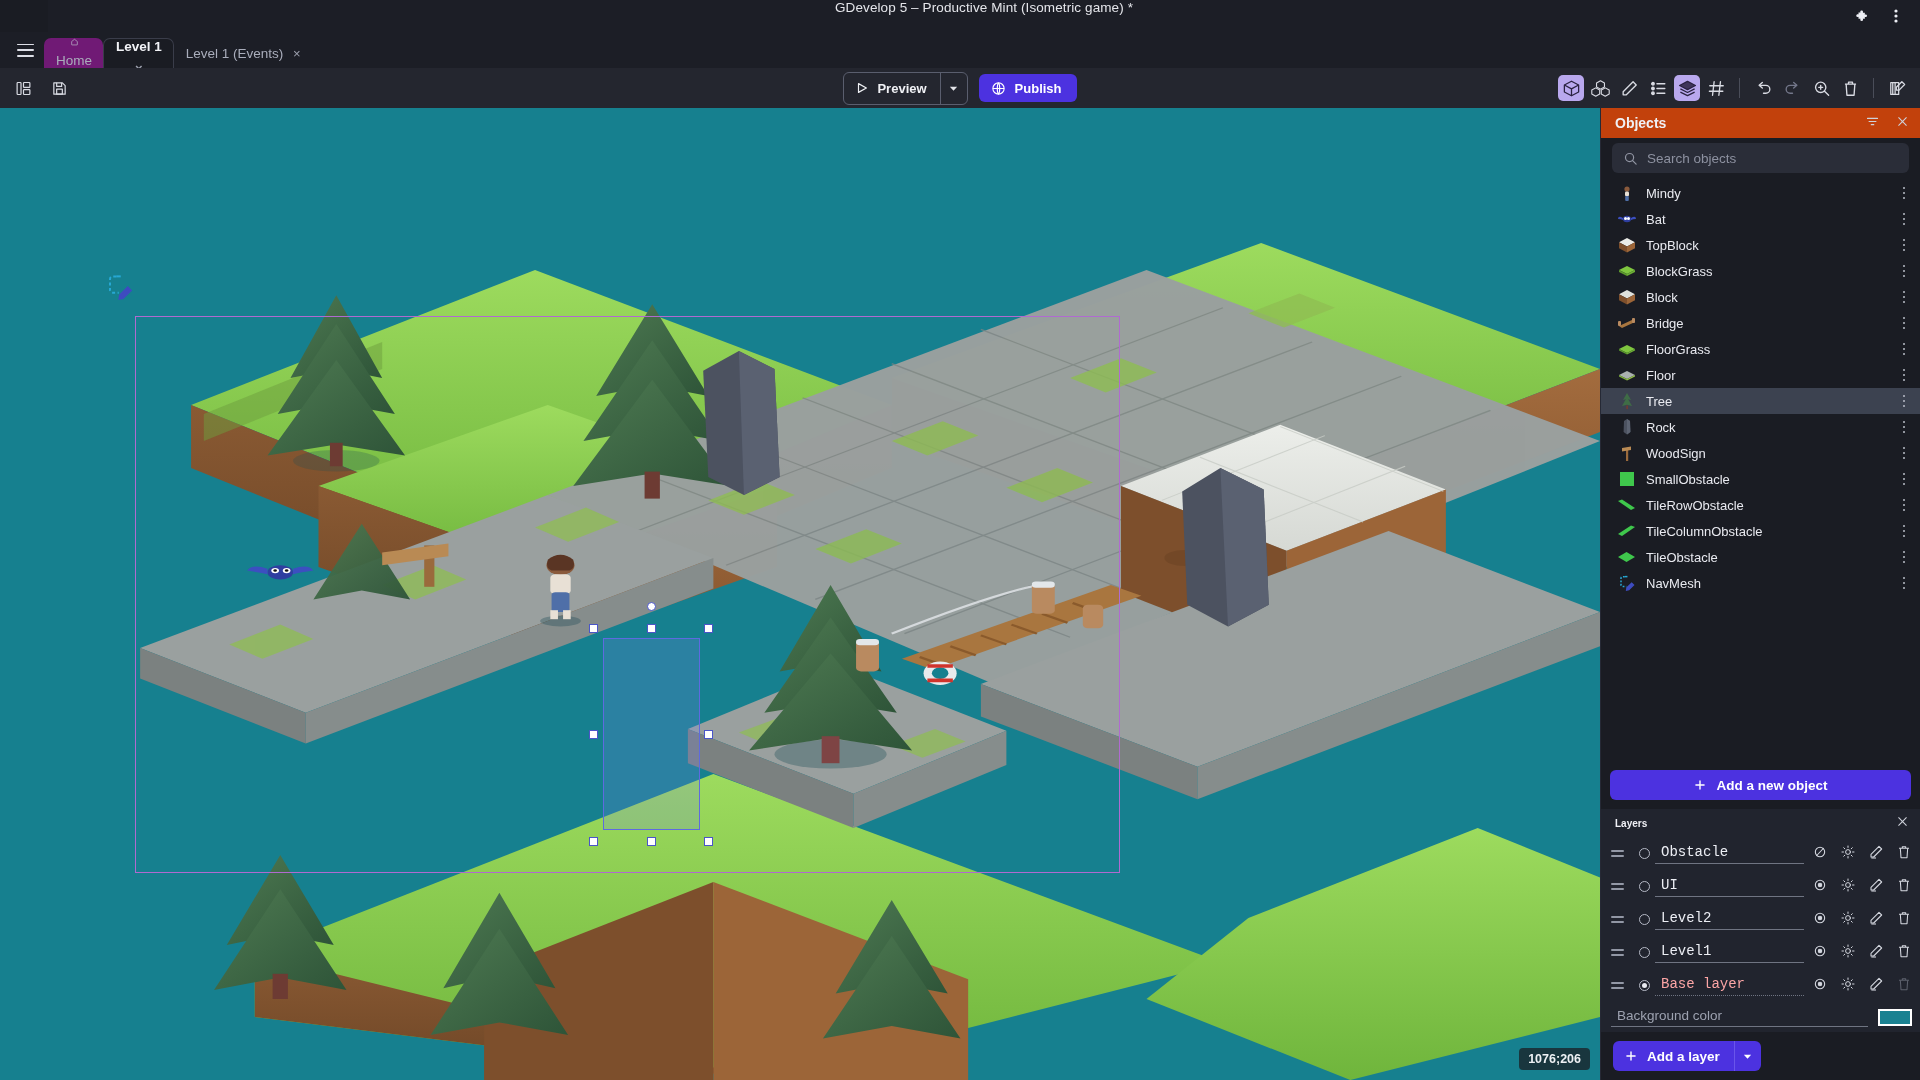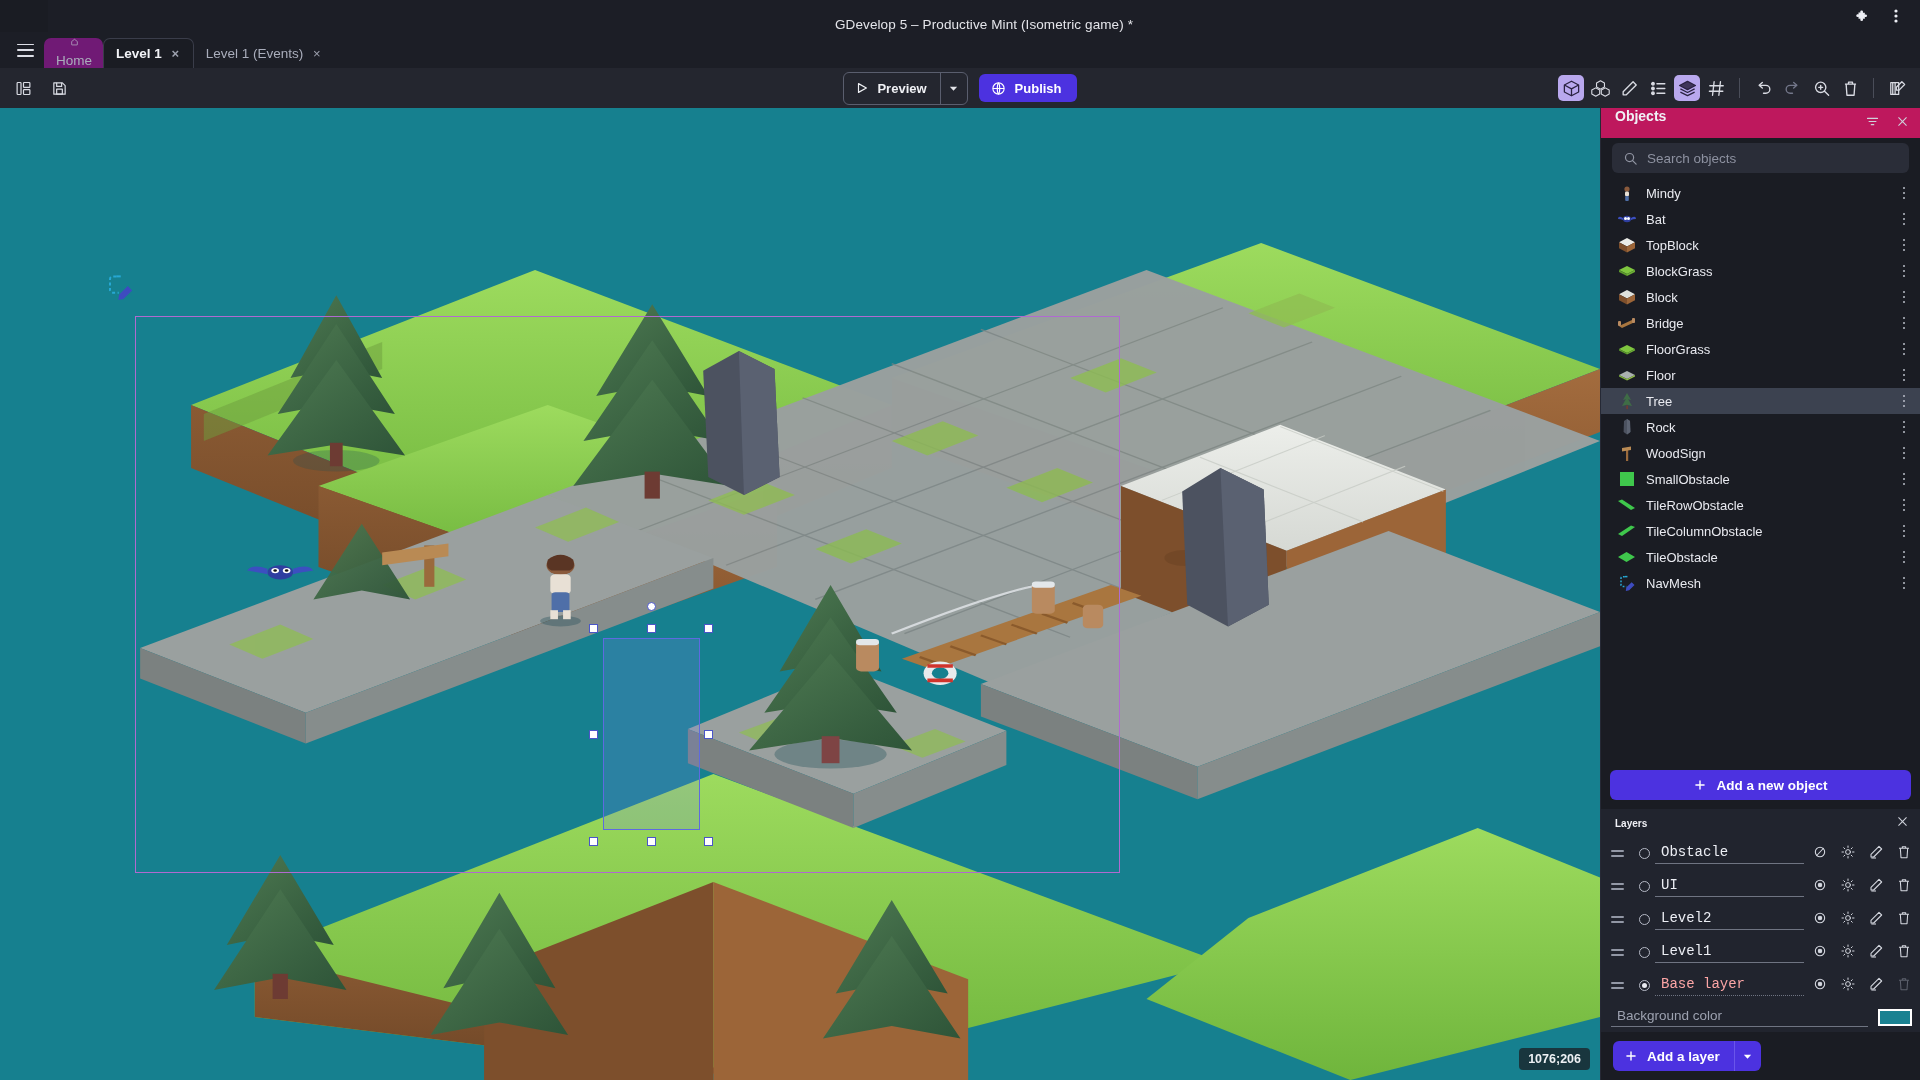--- a/index.html
+++ b/index.html
@@ -8,21 +8,21 @@
     background: #1a1c23;
     font-family: "Liberation Sans", sans-serif;
     overflow: hidden;
     color: #e8e9ed;
   }
   #app { position: relative; width: 1920px; height: 1080px; display: flex; flex-direction: column; }
 
   
   .titlebar {
     height: 32px; flex: 0 0 32px; background: #1c1e26;
-    display: flex; align-items: flex-end; justify-content: center;
+    display: flex; align-items: flex-start; justify-content: center;
     position: relative;
     margin-left: 48px;
   }
   .titlebar .title { font-size: 13.5px; color: #e4e5ea; letter-spacing: .1px; }
   .titlebar .win-right {
     position: absolute; right: 8px; top: 0; height: 32px;
     display: flex; align-items: center; gap: 14px; padding-right: 6px;
   }
   .titlebar .win-right .ic { width: 20px; height: 20px; display: flex; align-items: center; justify-content: center; color: #eceef4; }
 
@@ -36,21 +36,21 @@
   .hamburger .bars i { display:block; height: 1.7px; background: #dcdee6; border-radius: 1px; }
   .tab {
     height: 30px; display: flex; align-items: center; gap: 7px;
     padding: 0 11px 0 12px; font-size: 13.5px; color: #a9adbb;
     border-radius: 7px 7px 0 0; background: transparent; position: relative;
     white-space: nowrap;
   }
   .tab.home { background: #701a75; flex-direction: column; }
   .tab.active {
     background: #1a1c23; color: #f2f3f7; font-weight: bold;
-    border: 1px solid #3a3d4a; border-bottom: none;
+    border: 1px solid #3a3d4a; border-bottom: none; flex-direction: column;
   }
   .tab .tclose { font-size: 13px; color: #9da1ae; width: 13px; text-align: center; }
   .tab .home-ic { width: 15px; height: 15px; display:block; }
 
   
   .toolbar {
     height: 40px; flex: 0 0 40px; background: #24262f;
     display: flex; align-items: center; position: relative; padding: 0 10px;
   }
   .tb-left { display: flex; align-items: center; gap: 10px; }
@@ -105,22 +105,22 @@
   .sel-rot { position: absolute; width: 9px; height: 9px; border-radius: 50%; background: #fff; border: 1px solid #4a55c8; }
   .scene-frame { position: absolute; left: 135px; top: 208px; width: 985px; height: 557px;
                  border: 1px solid #b06ad0; }
 
   
   .rightpanel {
     width: 320px; flex: 0 0 320px; background: #1a1c23;
     display: flex; flex-direction: column; border-left: 1px solid #262935;
   }
   .panel-head {
-    height: 30px; flex: 0 0 30px; display: flex; 
-    padding: 0 11px 0 14px; background: #be185d;
+    height: 30px; flex: 0 0 30px; display: flex; align-items: center;
+    padding: 0 11px 0 14px; background: #c2410c;
   }
   .panel-head .ptitle { font-size: 14px; font-weight: bold; color: #f0f1f6; }
   .panel-head .phr { margin-left: auto; display: flex; align-items: center; gap: 16px; color: #cfd2db; }
 
   .searchrow { padding: 5px 11px 7px 11px; }
   .searchbox {
     height: 30px; background: #2a2d38; border-radius: 6px;
     display: flex; align-items: center; gap: 9px; padding: 0 11px;
   }
   .searchbox input {

